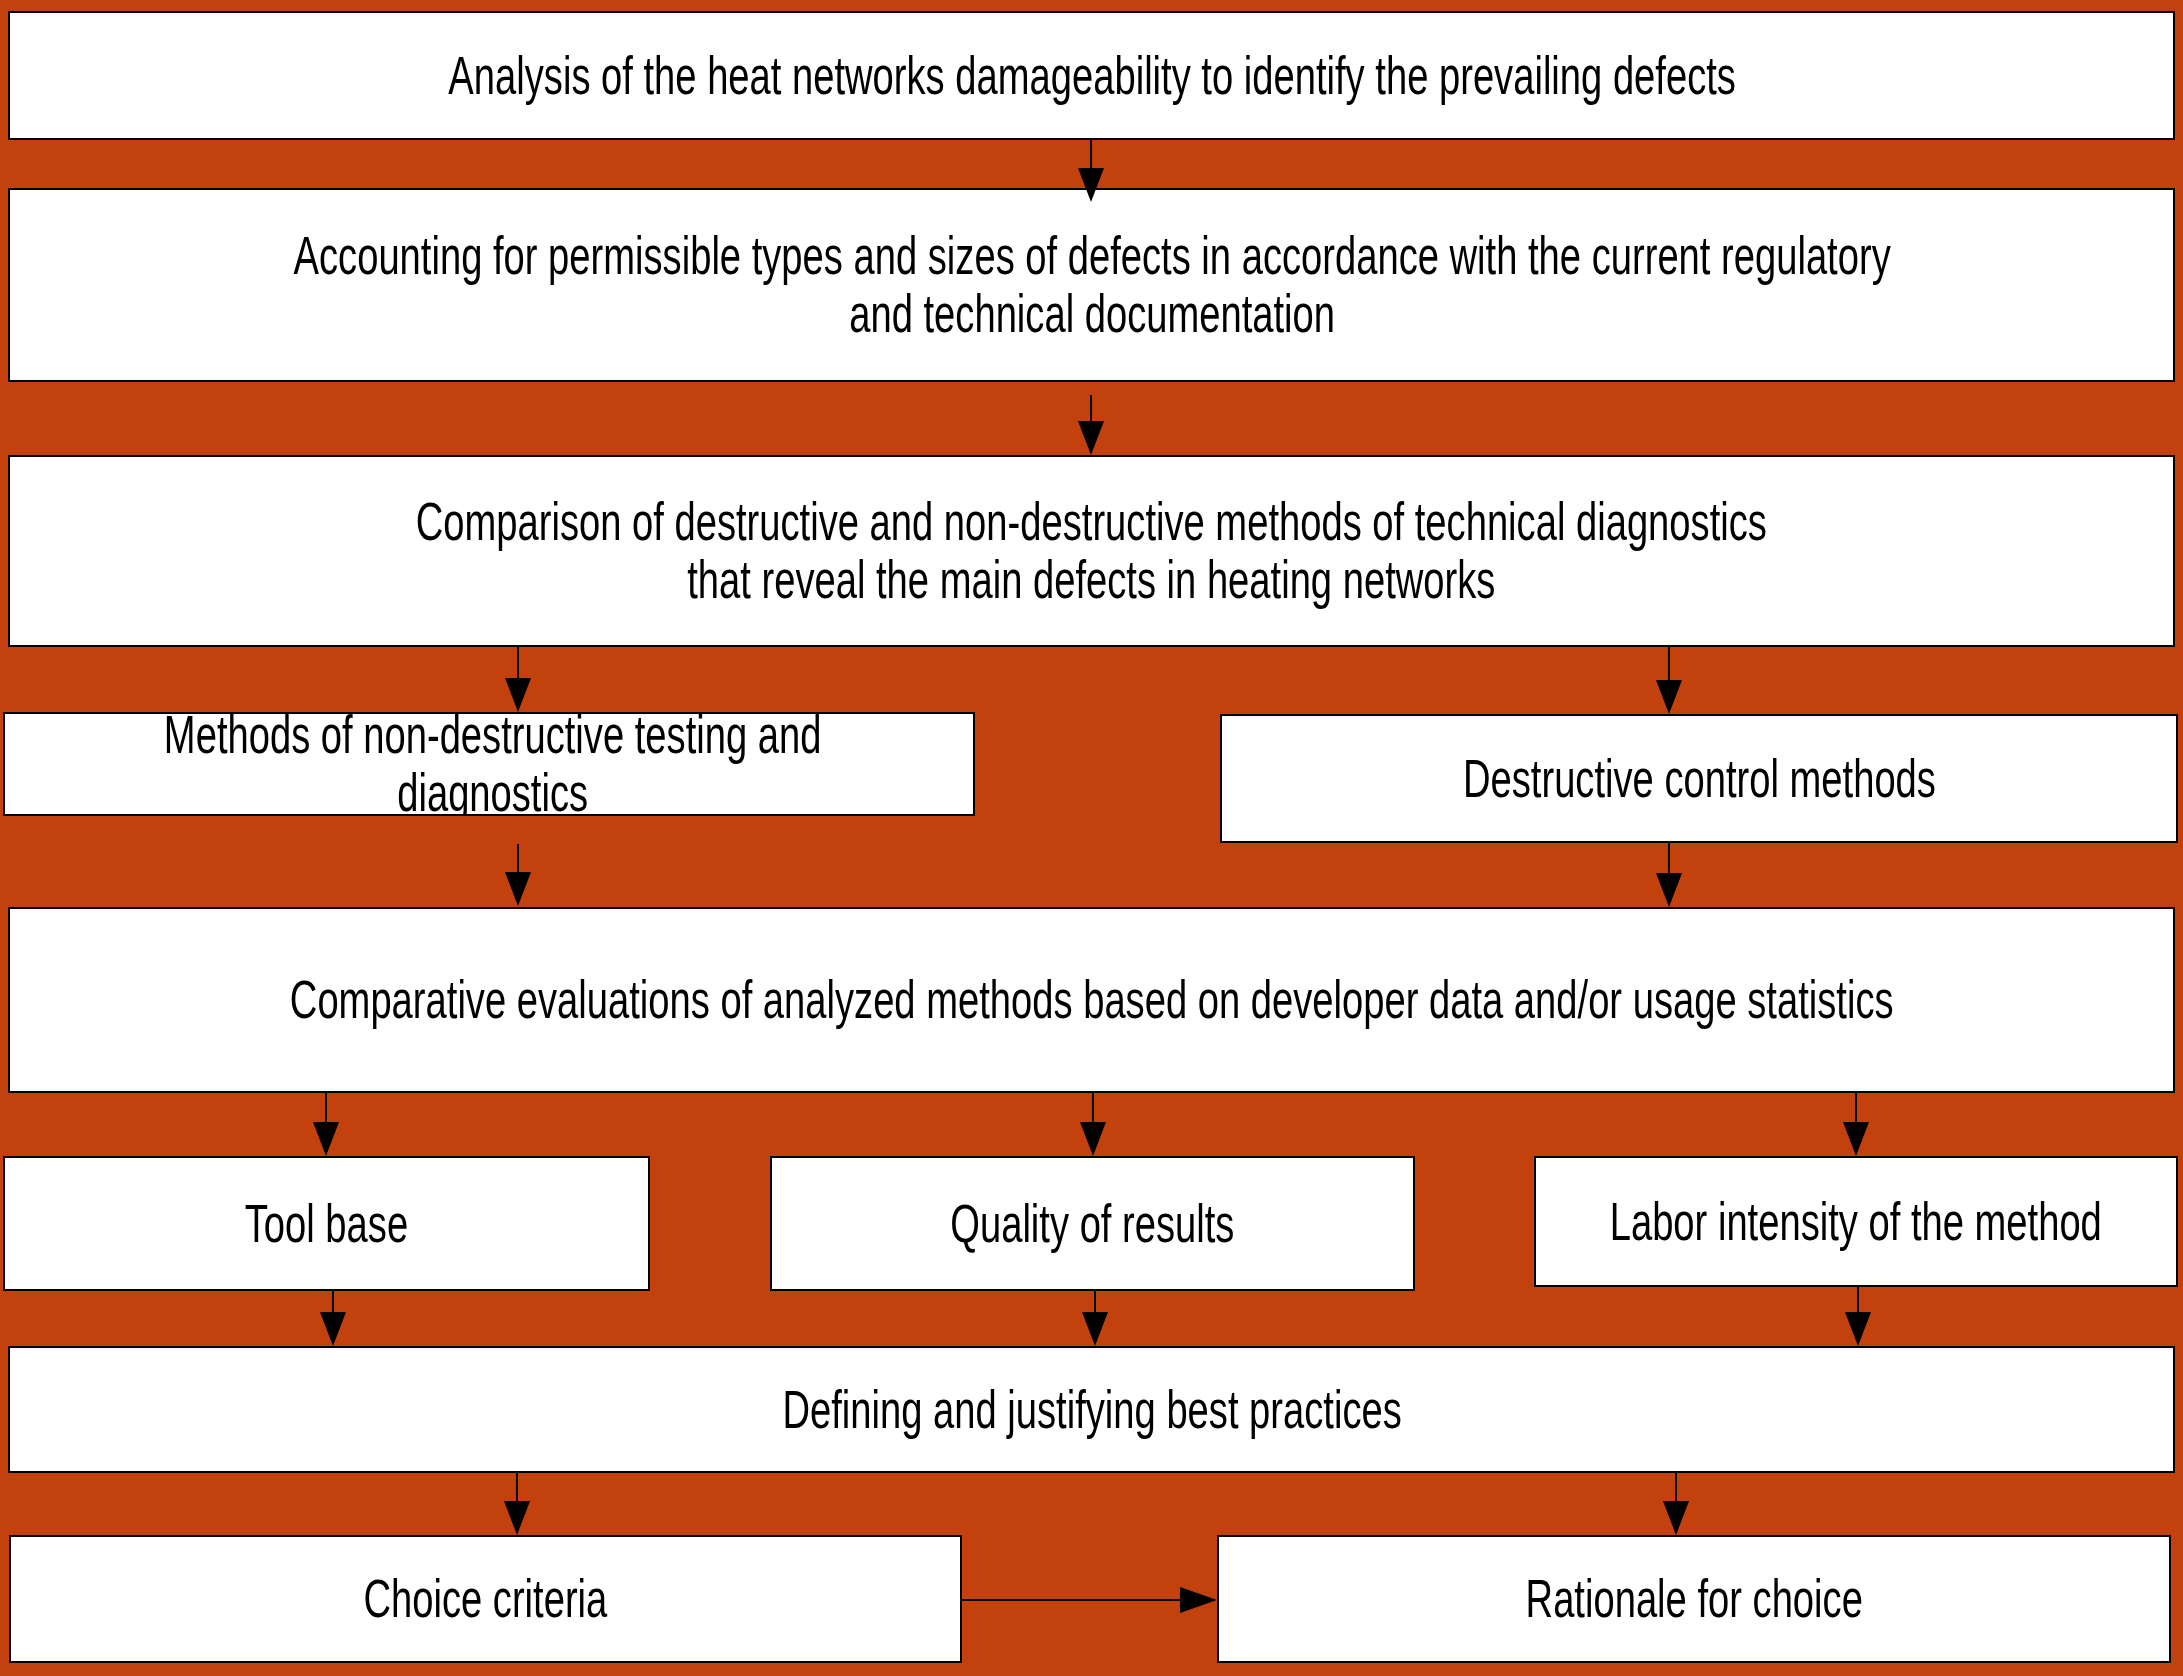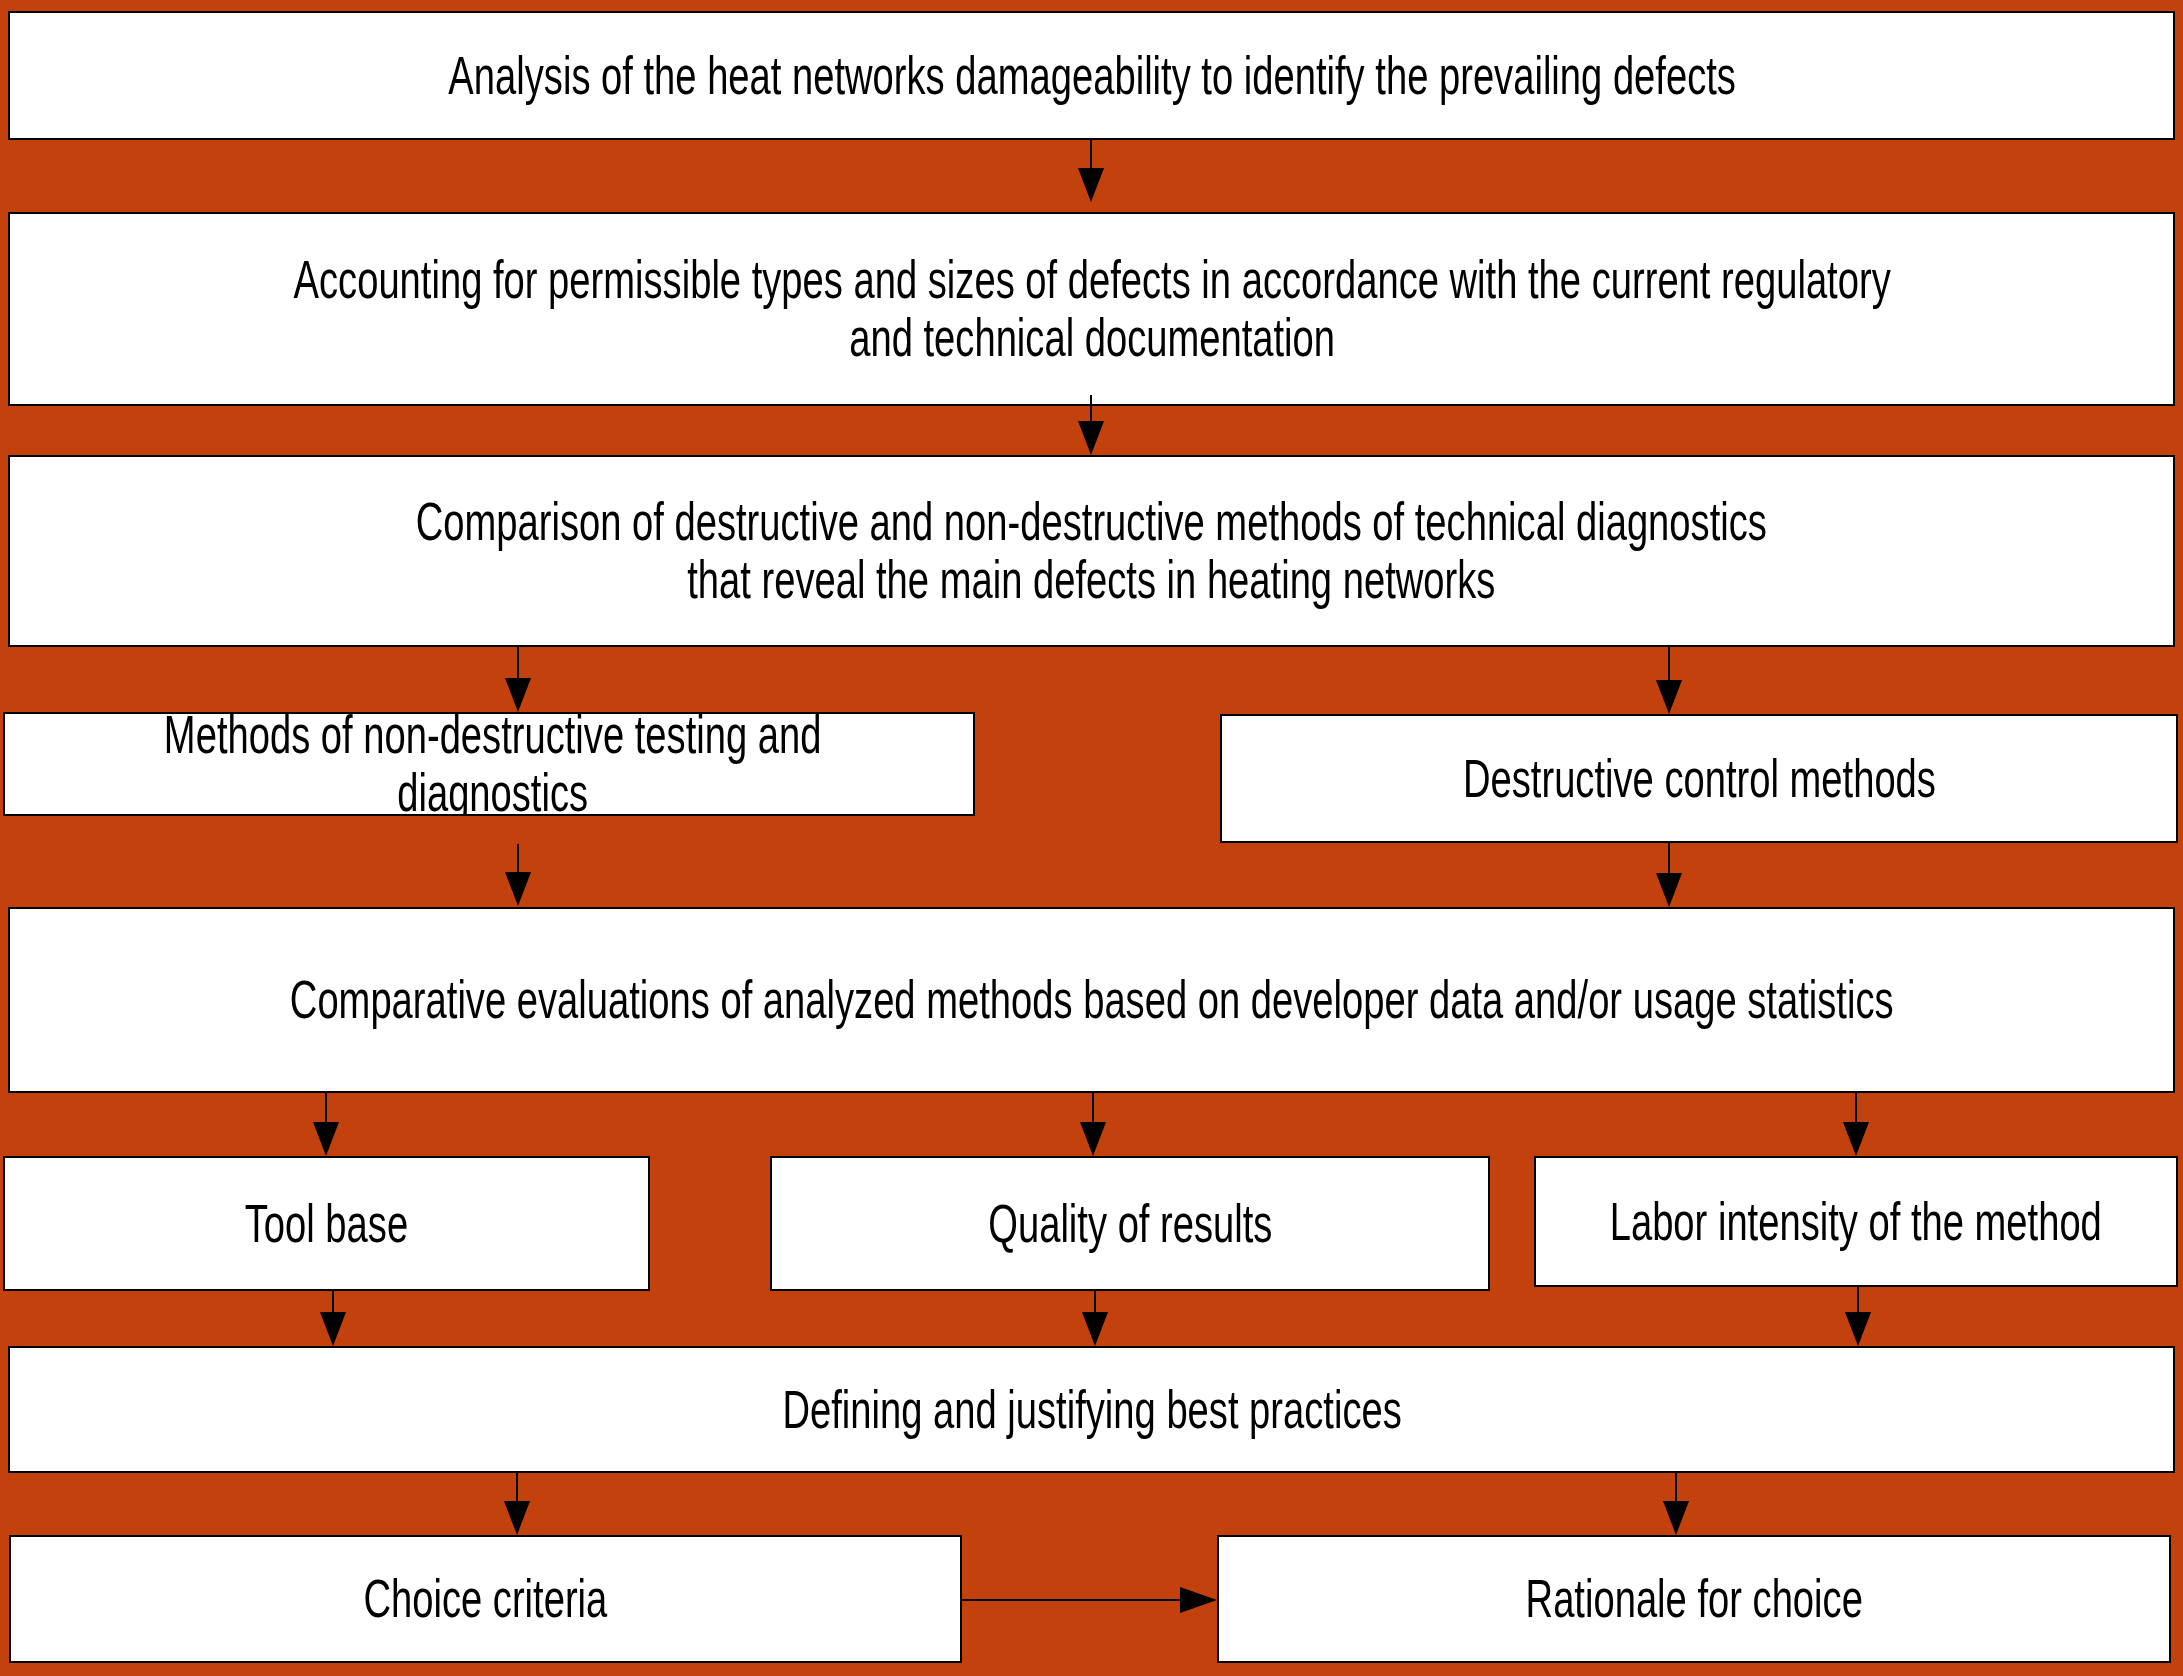--- a/index.html
+++ b/index.html
@@ -26,27 +26,27 @@
     text-align: center;
     white-space: pre;
     font-size: 53px;
     line-height: 1.09;
     color: #000000;
     transform: scaleX(0.72);
     transform-origin: center center;
   }
   
   #n0  { left: 8.2px;   top: 11px;   width: 2167px; height: 129px; }
-  #n1  { left: 8.2px;   top: 212px;  width: 2167px; height: 194px; }
+  #n1  { left: 8.2px;   top: 188px;  width: 2167px; height: 194px; }
   #n2  { left: 8.2px;   top: 455px;  width: 2167px; height: 192px; align-items: center; }
   #n3  { left: 3.4px;    top: 712px; width: 972px; height: 104px; padding-left: 6px; }
   #n4  { left: 1220px; top: 714px; width: 958px; height: 129px; }
   #n5  { left: 8.2px;   top: 907px; width: 2167px; height: 186px; }
   #n6  { left: 3.4px;    top: 1156px; width: 647px;  height: 135px; }
-  #n7  { left: 770px; top: 1156px; width: 720px;  height: 135px; }
+  #n7  { left: 770px; top: 1156px; width: 645px;  height: 135px; }
   #n8  { left: 1534px; top: 1156px; width: 644px;  height: 131px; }
   #n9  { left: 8.2px;   top: 1346px; width: 2167px; height: 127px; }
   #n10 { left: 9px;   top: 1535px; width: 953px; height: 128px; align-items: center; }
   #n11 { left: 1217px; top: 1535px; width: 954px; height: 128px; }
 
   
   .varrow { position: absolute; width: 26px; }
   .varrow .shaft {
     position: absolute; left: 11.6px; top: 0;
     width: 2.7px; height: calc(100% - 33px); background: #000000;

